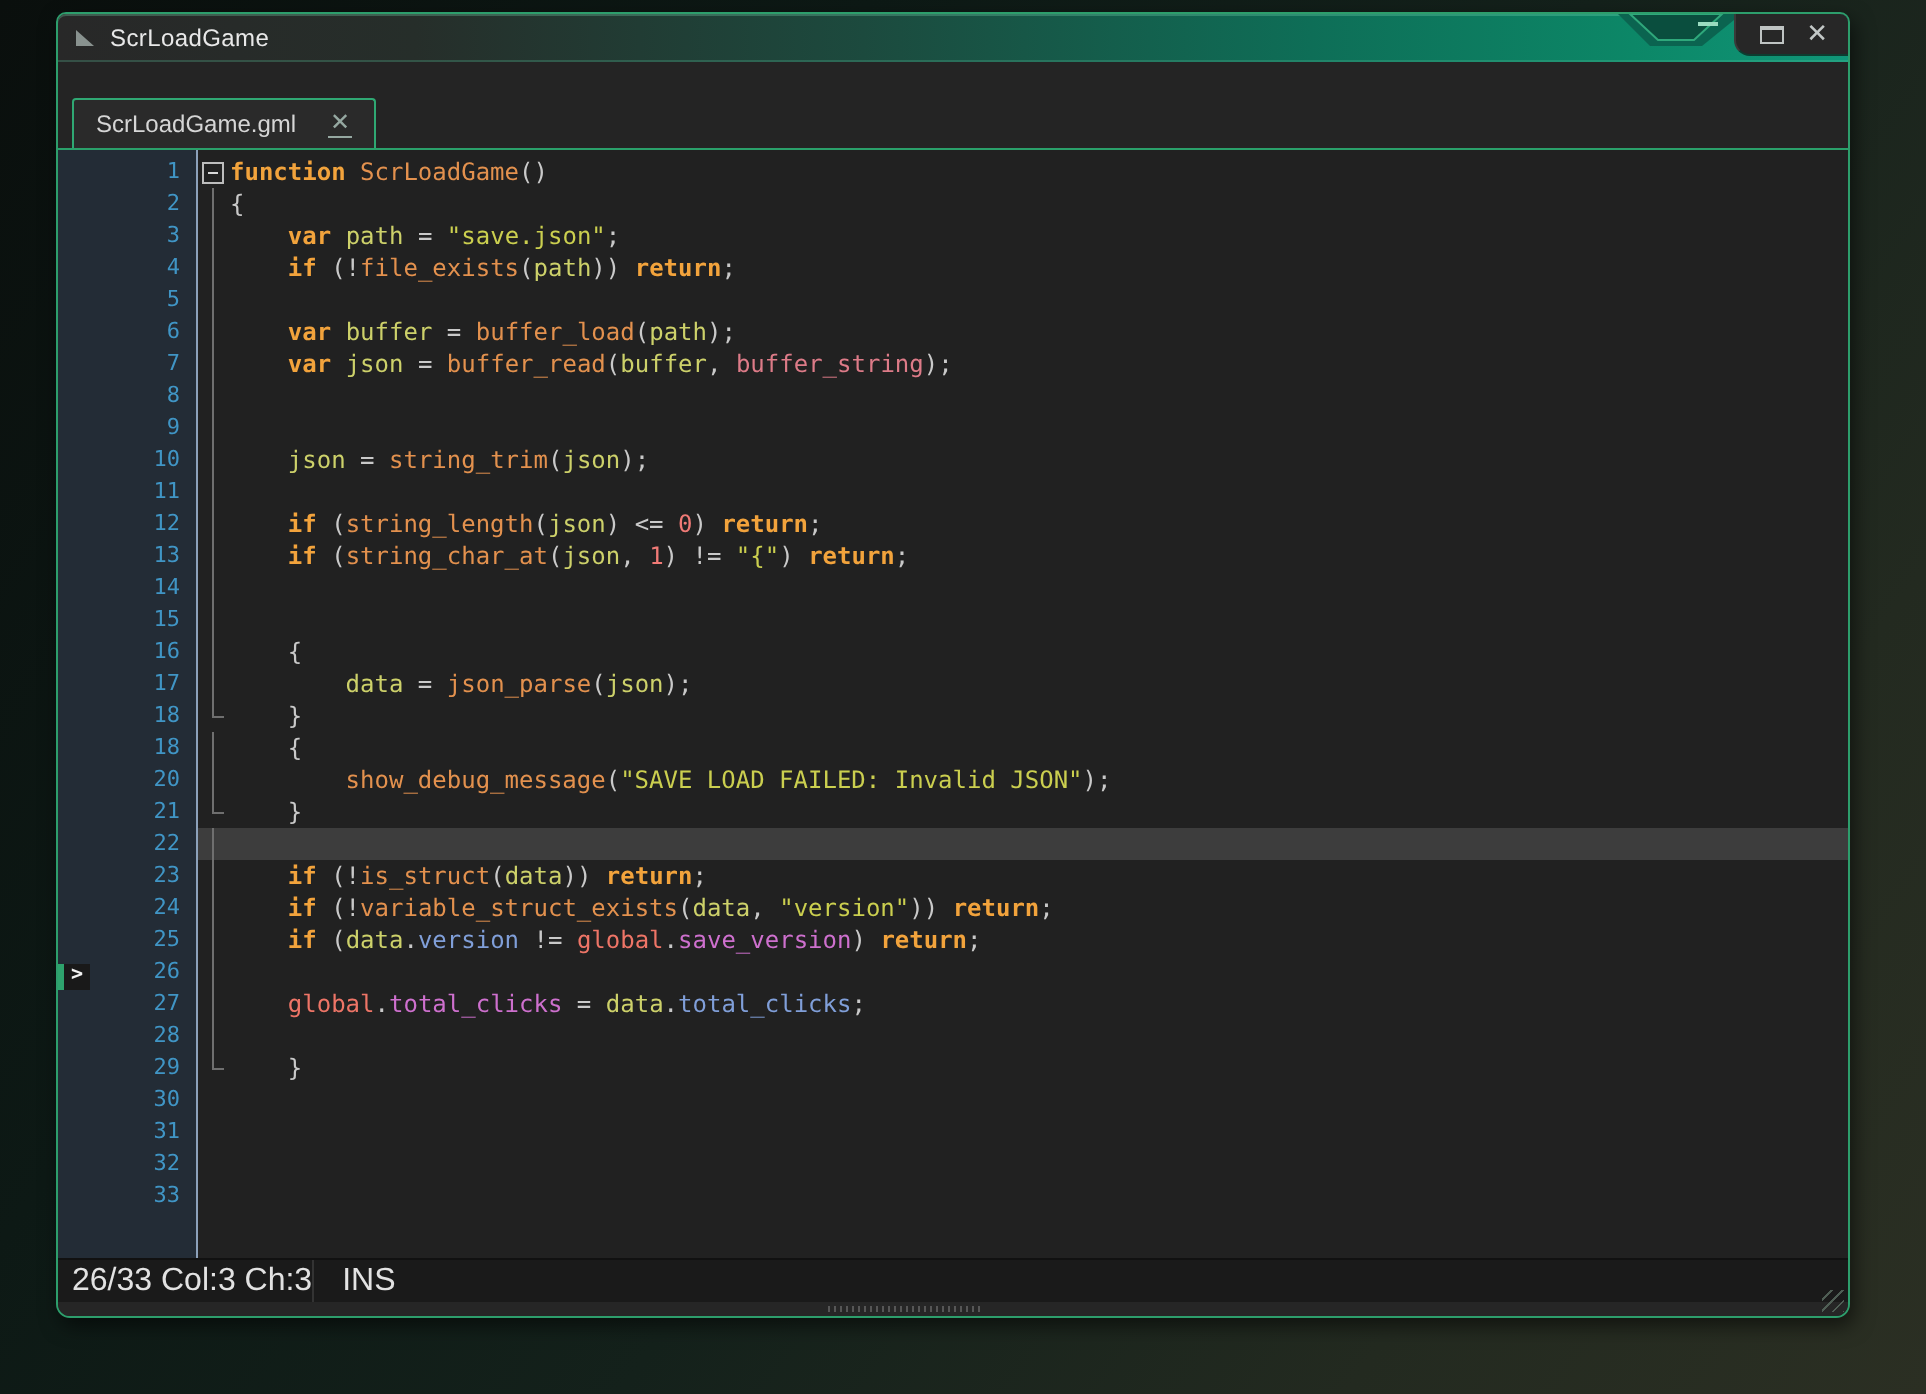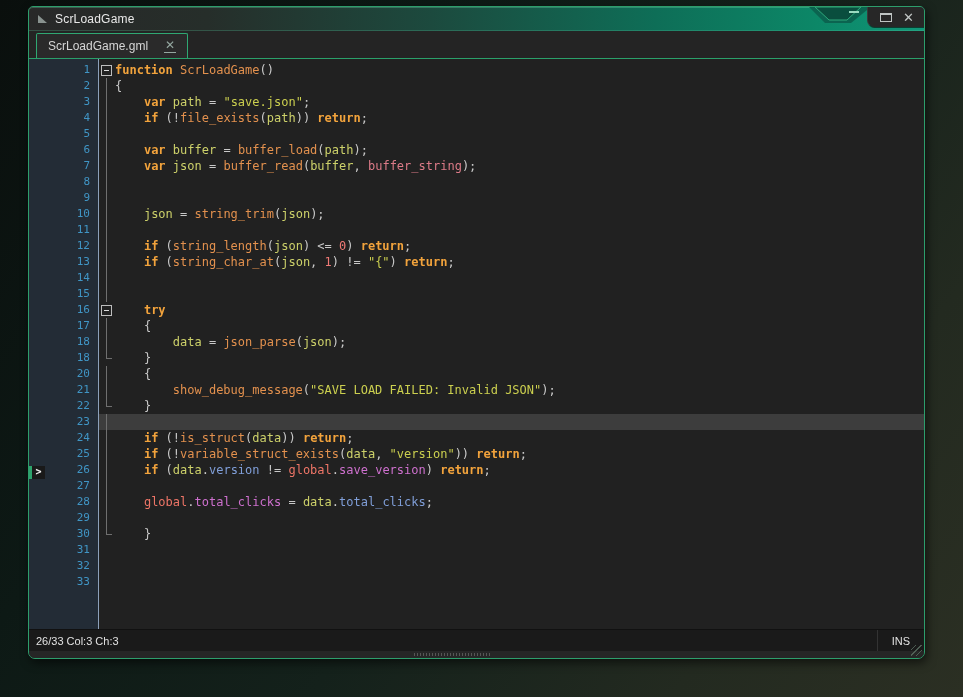--- a/index.html
+++ b/index.html
@@ -37,21 +37,21 @@
   .notch svg { display:block; }
   .btn-box {
     height:21px; background:#272727; border-radius:0 4px 0 8px;
     border-left:1px solid #3a3a3a; border-bottom:1px solid #0c3d30;
     display:flex; align-items:center; gap:11px; padding:0 10px 0 12px;
   }
   .maxi { width:12px; height:9px; border:1px solid #bfc4c3; border-top-width:2px; }
   .closi { color:#c3c8c7; font-size:13px; line-height:13px; font-weight:bold; font-family:"DejaVu Sans", sans-serif; }
   
   .tabbar {
-    height:28px; flex:none; background:#242424;
+    height:44px; flex:none; background:#242424;
     border-bottom:1px solid #2aa06a;
     display:flex; align-items:flex-end; padding-left:7px;
   }
   .tab {
     height:25px; background:#2a2a2a;
     border:1px solid #2fa873; border-bottom:none;
     border-radius:2px 2px 0 0;
     display:flex; align-items:center; gap:16px; padding:0 11px;
     color:#d6d6d6; font-size:12px;
   }
@@ -77,22 +77,22 @@
   .fold.box::after   { content:""; position:absolute; left:5px; top:8px; width:5px; height:1px; background:#d8d8d8; }
   .cur-marker {
     position:absolute; left:0; top:407px; width:16px; height:13px;
     background:#191919; border-left:3px solid #2ea36d;
     color:#f2f2f2; font-family:"DejaVu Sans Mono", monospace; font-size:10px; line-height:12px;
     text-align:center; font-weight:bold;
   }
   
   .statusbar {
     height:22px; flex:none; background:#1a1a1a; border-top:1px solid #111;
-    display:flex; align-items:center; justify-content:space-between;
-    color:#e2e2e2; font-size:11px; padding:0 0 0 7px;
+    display:flex; align-items:center; 
+    color:#e2e2e2; font-size:16px; padding:0 0 0 7px;
   }
   .status-right { border-left:1px solid #333; padding:0 14px; height:100%; display:flex; align-items:center; }
   
   .bottom-strip { height:7px; flex:none; background:#262626; border-radius:0 0 6px 6px; position:relative; }
   .grip-dots {
     position:absolute; left:43%; top:2px; width:78px; height:3px;
     background-image: repeating-linear-gradient(to right, #565656 0 1px, transparent 1px 3px);
     background-size:3px 1px; background-repeat:repeat;
   }
   .resize-grip {
@@ -176,21 +176,20 @@
         <div class="row"><span class="fold line"></span><span class="code-text"><span style="color: rgb(201, 201, 201);">    </span><span style="color: rgb(242, 163, 60); font-weight: bold;">var</span><span style="color: rgb(201, 201, 201);"> </span><span style="color: rgb(205, 209, 106);">buffer</span><span style="color: rgb(201, 201, 201);"> = </span><span style="color: rgb(227, 145, 78);">buffer_load</span><span style="color: rgb(201, 201, 201);">(</span><span style="color: rgb(205, 209, 106);">path</span><span style="color: rgb(201, 201, 201);">);</span></span></div>
         <div class="row"><span class="fold line"></span><span class="code-text"><span style="color: rgb(201, 201, 201);">    </span><span style="color: rgb(242, 163, 60); font-weight: bold;">var</span><span style="color: rgb(201, 201, 201);"> </span><span style="color: rgb(205, 209, 106);">json</span><span style="color: rgb(201, 201, 201);"> = </span><span style="color: rgb(227, 145, 78);">buffer_read</span><span style="color: rgb(201, 201, 201);">(</span><span style="color: rgb(205, 209, 106);">buffer</span><span style="color: rgb(201, 201, 201);">, </span><span style="color: rgb(221, 123, 136);">buffer_string</span><span style="color: rgb(201, 201, 201);">);</span></span></div>
         <div class="row"><span class="fold line"></span></div>
         <div class="row"><span class="fold line"></span><span class="code-text"></span></div>
         <div class="row"><span class="fold line"></span><span class="code-text"><span style="color: rgb(201, 201, 201);">    </span><span style="color: rgb(205, 209, 106);">json</span><span style="color: rgb(201, 201, 201);"> = </span><span style="color: rgb(227, 145, 78);">string_trim</span><span style="color: rgb(201, 201, 201);">(</span><span style="color: rgb(205, 209, 106);">json</span><span style="color: rgb(201, 201, 201);">);</span></span></div>
         <div class="row"><span class="fold line"></span><span class="code-text"></span></div>
         <div class="row"><span class="fold line"></span><span class="code-text"><span style="color: rgb(201, 201, 201);">    </span><span style="color: rgb(242, 163, 60); font-weight: bold;">if</span><span style="color: rgb(201, 201, 201);"> (</span><span style="color: rgb(227, 145, 78);">string_length</span><span style="color: rgb(201, 201, 201);">(</span><span style="color: rgb(205, 209, 106);">json</span><span style="color: rgb(201, 201, 201);">) &lt;= </span><span style="color: rgb(240, 122, 118);">0</span><span style="color: rgb(201, 201, 201);">) </span><span style="color: rgb(242, 163, 60); font-weight: bold;">return</span><span style="color: rgb(201, 201, 201);">;</span></span></div>
         <div class="row"><span class="fold line"></span><span class="code-text"><span style="color: rgb(201, 201, 201);">    </span><span style="color: rgb(242, 163, 60); font-weight: bold;">if</span><span style="color: rgb(201, 201, 201);"> (</span><span style="color: rgb(227, 145, 78);">string_char_at</span><span style="color: rgb(201, 201, 201);">(</span><span style="color: rgb(205, 209, 106);">json</span><span style="color: rgb(201, 201, 201);">, </span><span style="color: rgb(240, 122, 118);">1</span><span style="color: rgb(201, 201, 201);">) != </span><span style="color: rgb(203, 207, 79);">"{"</span><span style="color: rgb(201, 201, 201);">) </span><span style="color: rgb(242, 163, 60); font-weight: bold;">return</span><span style="color: rgb(201, 201, 201);">;</span></span></div>
         <div class="row"><span class="fold line"></span><span class="code-text"></span></div>
         <div class="row"><span class="fold line"></span><span class="code-text"></span></div>
-        <div class="row"><span class="fold box"></span><span class="code-text"><span style="color: rgb(201, 201, 201);">    </span><span style="color: rgb(242, 163, 60); font-weight: bold;">try</span></span></div>
         <div class="row"><span class="fold line"></span><span class="code-text"><span style="color: rgb(201, 201, 201);">    {</span></span></div>
         <div class="row"><span class="fold line"></span><span class="code-text"><span style="color: rgb(201, 201, 201);">        </span><span style="color: rgb(205, 209, 106);">data</span><span style="color: rgb(201, 201, 201);"> = </span><span style="color: rgb(227, 145, 78);">json_parse</span><span style="color: rgb(201, 201, 201);">(</span><span style="color: rgb(205, 209, 106);">json</span><span style="color: rgb(201, 201, 201);">);</span></span></div>
         <div class="row"><span class="fold end"></span><span class="code-text"><span style="color: rgb(201, 201, 201);">    }</span></span></div>
         <div class="row"><span class="fold line"></span><span class="code-text"><span style="color: rgb(201, 201, 201);">    {</span></span></div>
         <div class="row"><span class="fold line"></span><span class="code-text"><span style="color: rgb(201, 201, 201);">        </span><span style="color: rgb(227, 145, 78);">show_debug_message</span><span style="color: rgb(201, 201, 201);">(</span><span style="color: rgb(203, 207, 79);">"SAVE LOAD FAILED: Invalid JSON"</span><span style="color: rgb(201, 201, 201);">);</span></span></div>
         <div class="row"><span class="fold end"></span><span class="code-text"><span style="color: rgb(201, 201, 201);">    }</span></span></div>
         <div class="row cur"><span class="fold line"></span><span class="code-text"></span></div>
         <div class="row"><span class="fold line"></span><span class="code-text"><span style="color: rgb(201, 201, 201);">    </span><span style="color: rgb(242, 163, 60); font-weight: bold;">if</span><span style="color: rgb(201, 201, 201);"> (!</span><span style="color: rgb(227, 145, 78);">is_struct</span><span style="color: rgb(201, 201, 201);">(</span><span style="color: rgb(205, 209, 106);">data</span><span style="color: rgb(201, 201, 201);">)) </span><span style="color: rgb(242, 163, 60); font-weight: bold;">return</span><span style="color: rgb(201, 201, 201);">;</span></span></div>
         <div class="row"><span class="fold line"></span><span class="code-text"><span style="color: rgb(201, 201, 201);">    </span><span style="color: rgb(242, 163, 60); font-weight: bold;">if</span><span style="color: rgb(201, 201, 201);"> (!</span><span style="color: rgb(227, 145, 78);">variable_struct_exists</span><span style="color: rgb(201, 201, 201);">(</span><span style="color: rgb(205, 209, 106);">data</span><span style="color: rgb(201, 201, 201);">, </span><span style="color: rgb(203, 207, 79);">"version"</span><span style="color: rgb(201, 201, 201);">)) </span><span style="color: rgb(242, 163, 60); font-weight: bold;">return</span><span style="color: rgb(201, 201, 201);">;</span></span></div>
         <div class="row"><span class="fold line"></span><span class="code-text"><span style="color: rgb(201, 201, 201);">    </span><span style="color: rgb(242, 163, 60); font-weight: bold;">if</span><span style="color: rgb(201, 201, 201);"> (</span><span style="color: rgb(205, 209, 106);">data</span><span style="color: rgb(201, 201, 201);">.</span><span style="color: rgb(128, 159, 217);">version</span><span style="color: rgb(201, 201, 201);"> != </span><span style="color: rgb(238, 117, 103);">global</span><span style="color: rgb(201, 201, 201);">.</span><span style="color: rgb(206, 112, 206);">save_version</span><span style="color: rgb(201, 201, 201);">) </span><span style="color: rgb(242, 163, 60); font-weight: bold;">return</span><span style="color: rgb(201, 201, 201);">;</span></span></div>

